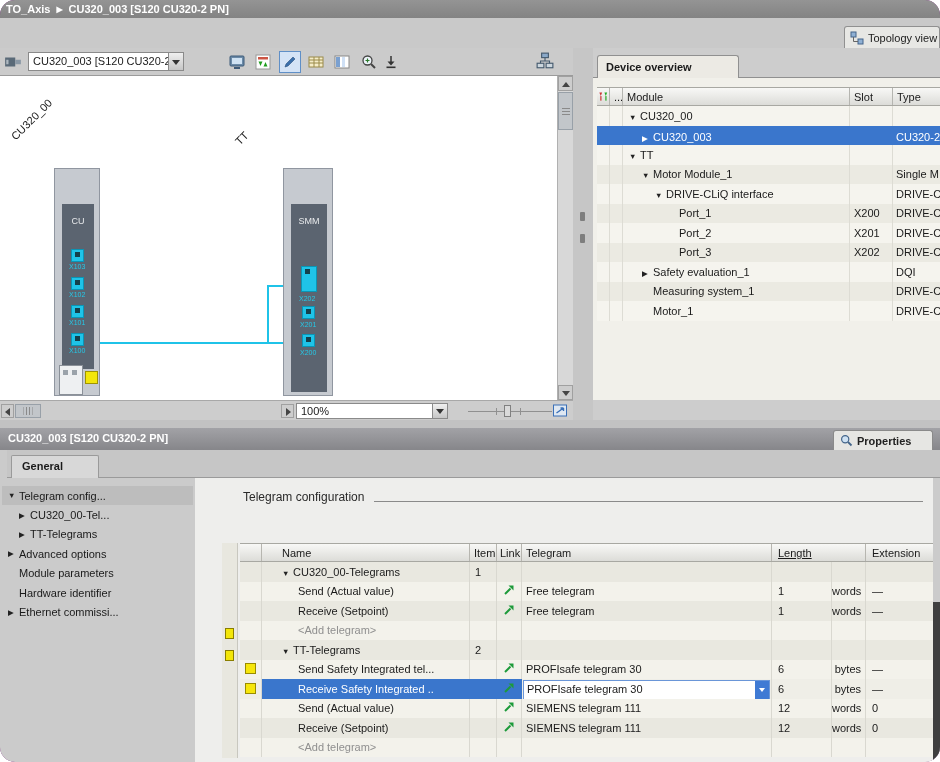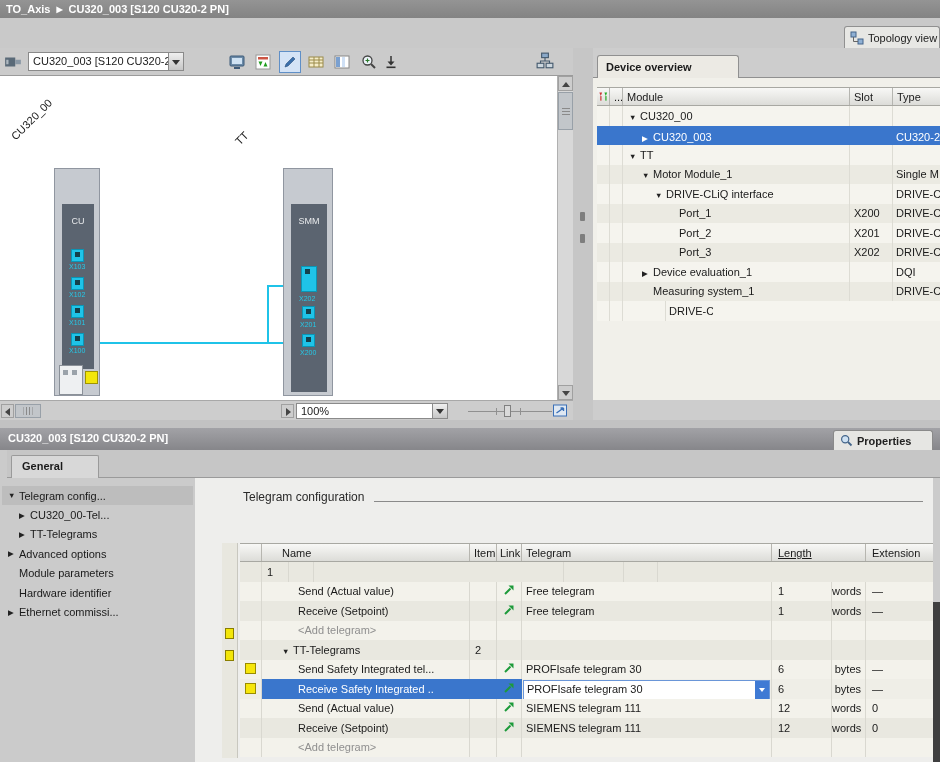--- a/index.html
+++ b/index.html
@@ -1,18 +1,18 @@
 <!DOCTYPE html>
 <html><head>
 <meta charset="utf-8">
 <style>
   * { box-sizing: border-box; margin: 0; padding: 0; }
   html,body { width:940px; height:762px; }
   body { font-family:"Liberation Sans", sans-serif; font-size:11px; color:#1a1a1a; }
-  #root { position:relative; width:940px; height:762px; background:#701a75; overflow:hidden; }
+  #root { position:relative; width:940px; height:762px; background:#701a75; overflow:hidden;border-radius:15px; }
 
   
   .breadcrumb-bar { position:absolute; left:0; top:0; width:940px; height:18px;
     background:linear-gradient(#949494,#838383); color:#fff; font-weight:bold;
     display:flex; align-items:center; padding-left:6px; }
   .bc-sep { font-size:8px; margin:0 6px; }
 
   
   .top-strip { position:absolute; left:0; top:18px; width:940px; height:30px; background:#c9c9c9; }
   .view-tab { position:absolute; left:844px; top:8px; width:96px; height:22px;
@@ -408,34 +408,35 @@
         <div class="dr">
           <div class="dc dci"></div>
             <div class="dc dcd"></div>
           <div class="dc dcm ind3"><span class="exp"></span><span>Port_3</span></div>
           <div class="dc dcs">X202</div>
           <div class="dc dct">DRIVE-C</div>
         </div>
         <div class="dr">
           <div class="dc dci"></div>
             <div class="dc dcd"></div>
-          <div class="dc dcm ind1"><span class="exp">▶</span><span>Device evaluation_1</span></div>
+          <div class="dc dcm ind1"><span class="exp">▶</span><span>Safety evaluation_1</span></div>
           <div class="dc dcs"></div>
           <div class="dc dct">DQI</div>
         </div>
         <div class="dr">
           <div class="dc dci"></div>
             <div class="dc dcd"></div>
           <div class="dc dcm ind1"><span class="exp"></span><span>Measuring system_1</span></div>
           <div class="dc dcs"></div>
           <div class="dc dct">DRIVE-C</div>
         </div>
         <div class="dr">
           <div class="dc dci"></div>
             <div class="dc dcd"></div>
+          <div class="dc dcm ind1"><span class="exp"></span><span>Motor_1</span></div>
           <div class="dc dcs"></div>
           <div class="dc dct">DRIVE-C</div>
         </div>
       </div>
       <div class="devov-hscroll">
         <div class="sb-left dv-left"></div>
         <div class="dv-thumb">
             <span class="grips"></span>
           </div>
       </div>
@@ -510,20 +511,21 @@
             <div class="ph ph-name">Name</div>
             <div class="ph ph-item">Item</div>
             <div class="ph ph-link">Link</div>
             <div class="ph ph-tel">Telegram</div>
             <div class="ph ph-len">Length</div>
             <div class="ph ph-ext">Extension</div>
           </div>
 
           <div class="pr shade-a">
             <div class="pc pc-gut"></div>
+            <div class="pc pc-name group"><span class="exp">▼</span><span>CU320_00-Telegrams</span></div>
             <div class="pc pc-item">1</div>
             <div class="pc pc-link"></div>
               <div class="pc pc-tel"></div>
               <div class="pc pc-len"></div>
               <div class="pc pc-unit"></div>
               <div class="pc pc-ext"></div>
           </div>
 
           <div class="pr shade-b">
             <div class="pc pc-gut"></div>

